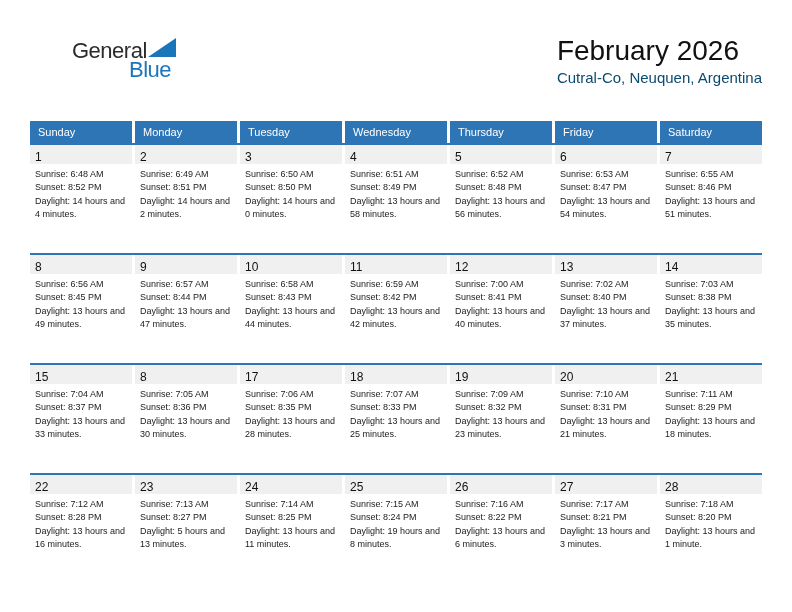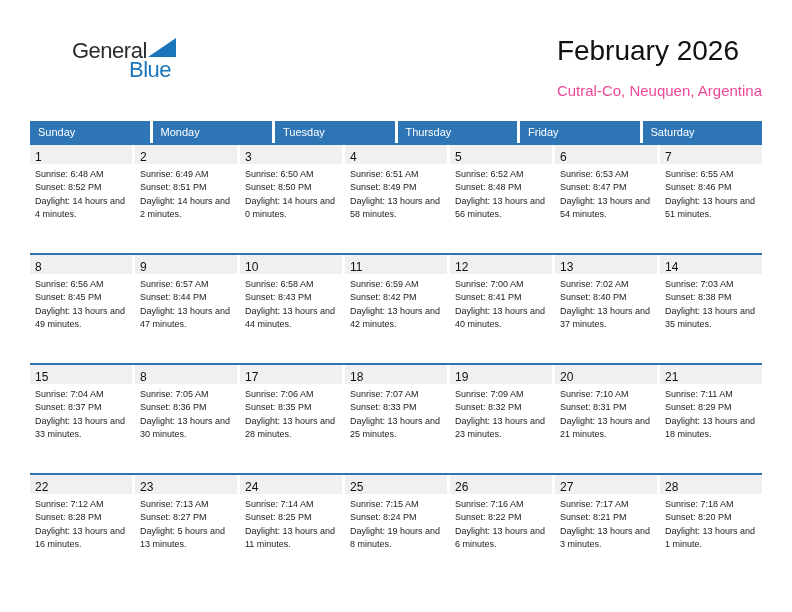--- a/index.html
+++ b/index.html
@@ -24,21 +24,21 @@
   }
   .logo-flag { margin-left: 1px; margin-bottom: 3px; display: inline-block; }
   .logo-blue {
     font-size: 22px; color: #1b75bb; letter-spacing: -0.5px; font-weight: 400;
     margin-top: -7px; padding-left: 57px;
   }
   .titles {
     position: absolute; right: 30px; top: 34px; text-align: left;
   }
   .month-title { font-size: 28px; font-weight: 400; color: #111; line-height: 34px; }
-  .location { font-size: 15px; font-weight: 400; color: #ec4899; margin-top: 14px; }
+  .location { font-size: 15px; font-weight: 400; color: #0c4a6e; margin-top: 1px; }
 
   
   .calendar { position: absolute; left: 30px; top: 121px; width: 732px; }
 
   .weekday-row { display: flex; gap: 3px; }
   .weekday-cell {
     flex: 1; background: #2e75b6; color: #ffffff;
     height: 22px; line-height: 22px;
     font-size: 11px; padding-left: 8px;
     white-space: nowrap; overflow: hidden;
@@ -81,20 +81,21 @@
     <div class="month-title">February 2026</div>
     <div class="location">Cutral-Co, Neuquen, Argentina</div>
   </div>
 
   <div class="calendar">
 
     <div class="weekday-row">
       <div class="weekday-cell">Sunday</div>
       <div class="weekday-cell">Monday</div>
       <div class="weekday-cell">Tuesday</div>
+      <div class="weekday-cell">Wednesday</div>
       <div class="weekday-cell">Thursday</div>
       <div class="weekday-cell">Friday</div>
       <div class="weekday-cell">Saturday</div>
     </div>
 
     <div class="week-row">
       <div class="day-cell">
         <div class="num-strip"><span class="day-num">1</span></div>
         <div class="day-info">
           <div>Sunrise: 6:48 AM</div>

